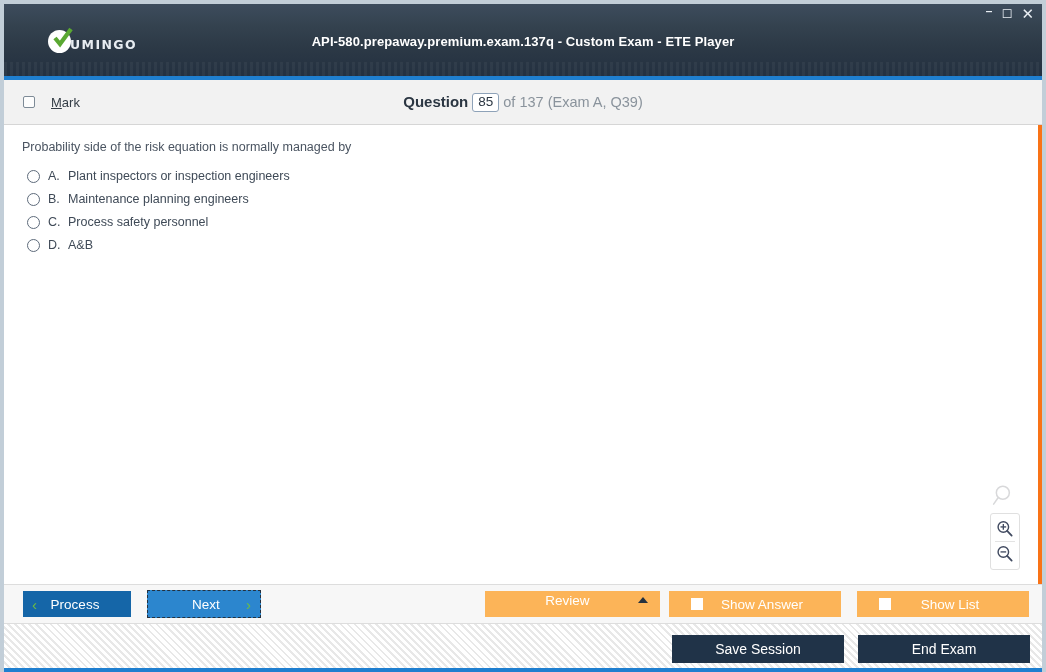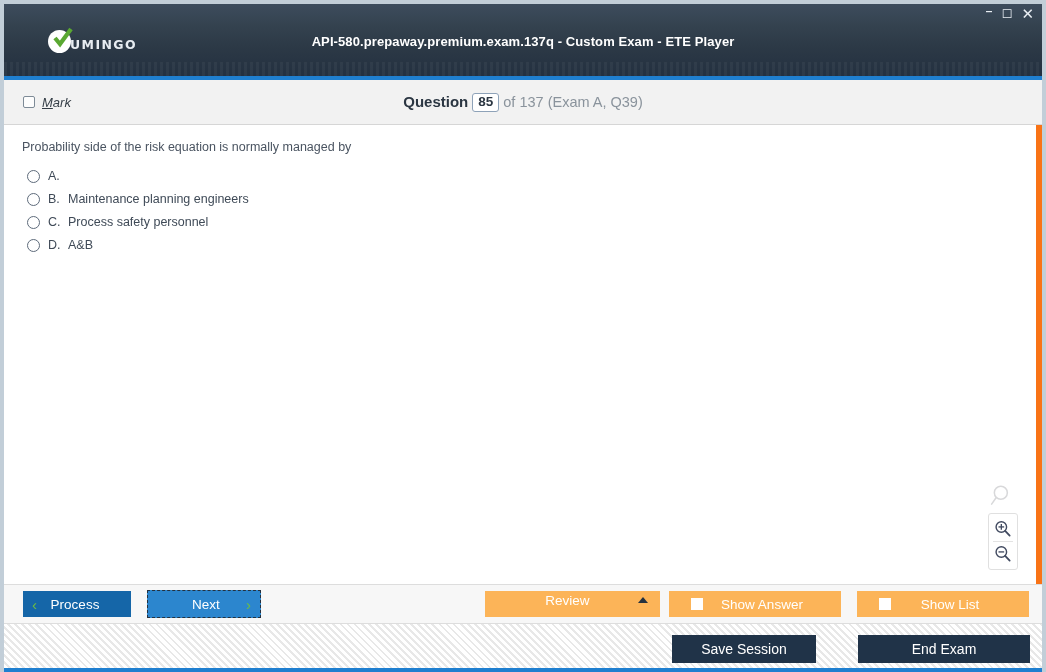--- a/index.html
+++ b/index.html
@@ -118,23 +118,22 @@
     border-bottom: 1px solid #d6d6d6;
     position: relative;
     display: flex;
     align-items: center;
   }
   #mark-wrap {
     position: absolute;
     left: 19px;
     display: flex;
     align-items: center;
-    gap: 7px;
-    cursor: pointer;
-    font-style: italic;
+    gap: 16px;
+    cursor: pointer;
   }
   #mark-box {
     width: 12px; height: 12px;
     border: 1px solid #7e8b97;
     border-radius: 2px;
     background: #fdfdfd;
   }
   #mark-label {
     font-size: 13px;
     color: #343d46;
@@ -155,33 +154,33 @@
     font-size: 15px;
   }
   #qnum-box {
     display: inline-block;
     border: 1px solid #8ea2b8;
     border-radius: 3px;
     background: #ffffff;
     padding: 1px 5px 2px 5px;
     margin: 0 4px;
     color: #2b3642;
-    font-weight: 700;
+    font-weight: 400;
     font-size: 13.5px;
     line-height: 14px;
     vertical-align: 1px;
   }
   #question-counter .qrest { color: #8a939c; }
 
   
   #content {
     flex: 1 1 auto;
     position: relative;
     background: #ffffff;
-    border-right: 6px solid #f97316;
+    border-right: 4px solid #f97316;
     overflow: hidden;
   }
   #content-inner { padding: 14px 18px 0 18px; position: relative; height: 100%; }
 
   #question-text {
     font-size: 12.5px;
     color: #4a5461;
     margin: 0 0 14px 0;
     line-height: 16px;
   }
@@ -344,21 +343,21 @@
     position: absolute;
     top: 11px;
     height: 28px;
     background: #203348;
     color: #ffffff;
     border: none;
     font-size: 14px;
     cursor: pointer;
     font-family: "Liberation Sans", sans-serif;
   }
-  #btn-save-session { left: 668px; width: 144px; }
+  #btn-save-session { left: 668px; width: 172px; }
   #btn-end-exam { left: 854px; width: 172px; }
 </style>
 </head>
 <body>
 
 <div id="app-window">
   <div id="window-inner">
 
     <div id="titlebar">
 
@@ -393,20 +392,21 @@
 
     <div id="content">
       <div id="content-inner">
 
         <p id="question-text">Probability side of the risk equation is normally managed by</p>
 
         <div id="choices">
           <label class="choice">
             <span class="choice-radio"></span>
             <span class="choice-letter">A.</span>
+            <span class="choice-label">Plant inspectors or inspection engineers</span>
           </label>
           <label class="choice">
             <span class="choice-radio"></span>
             <span class="choice-letter">B.</span>
             <span class="choice-label">Maintenance planning engineers</span>
           </label>
           <label class="choice">
             <span class="choice-radio"></span>
             <span class="choice-letter">C.</span>
             <span class="choice-label">Process safety personnel</span>

